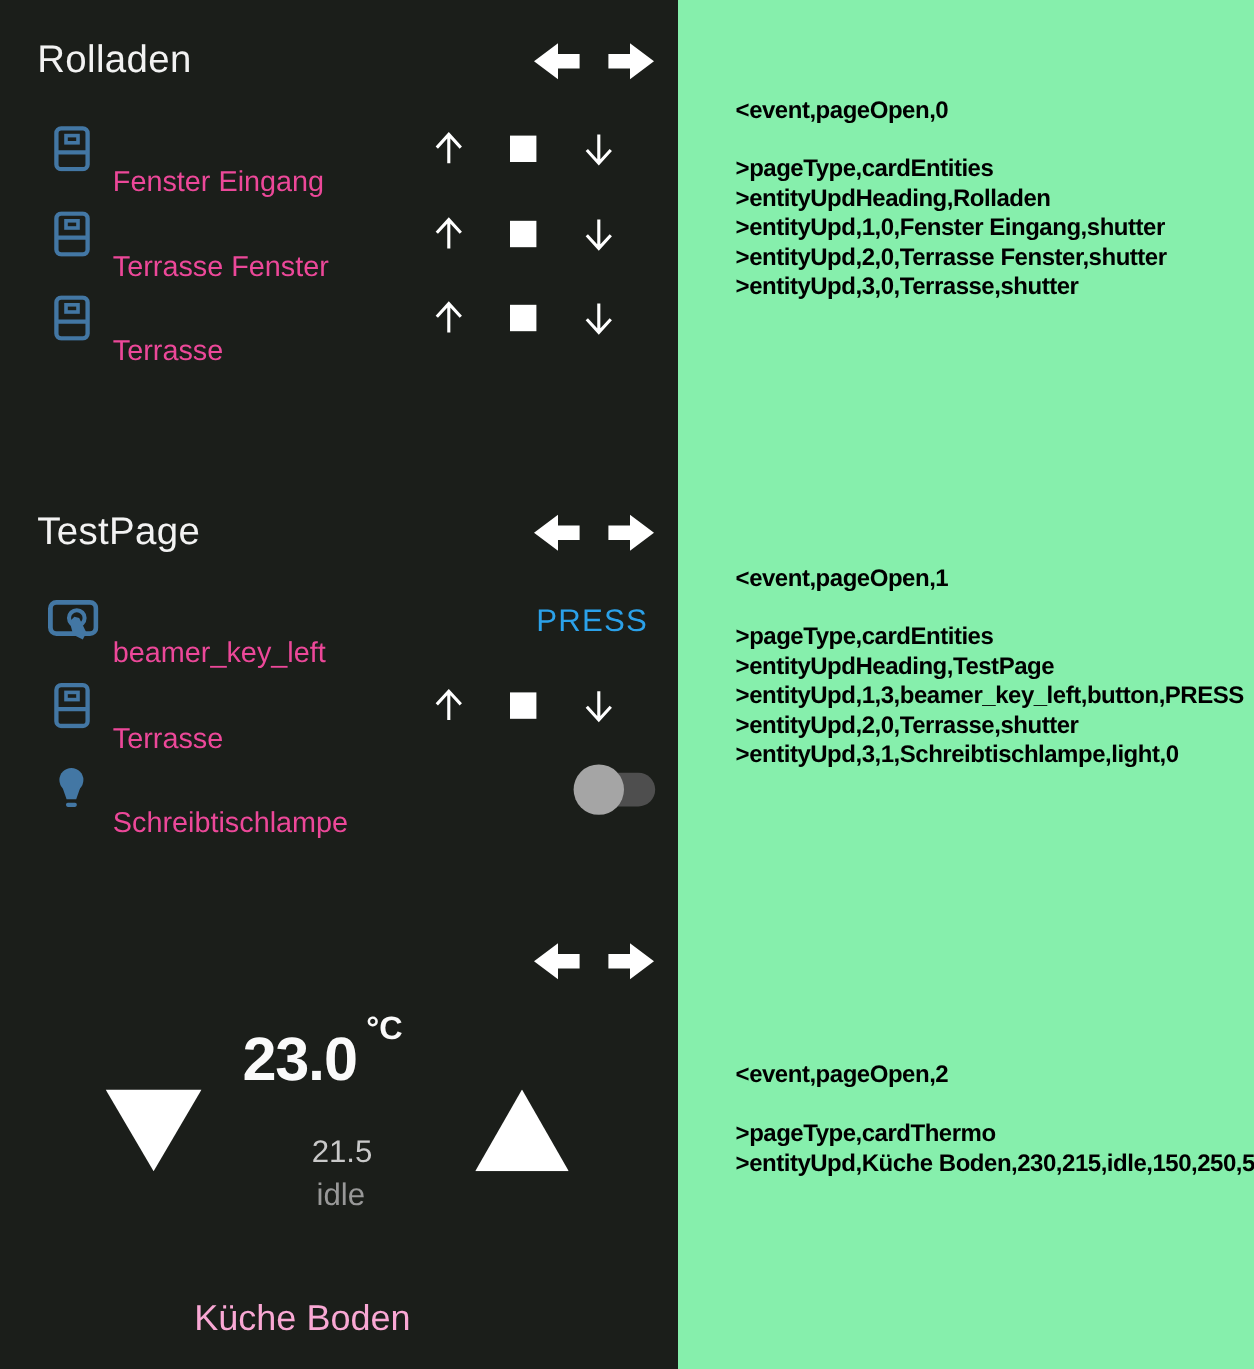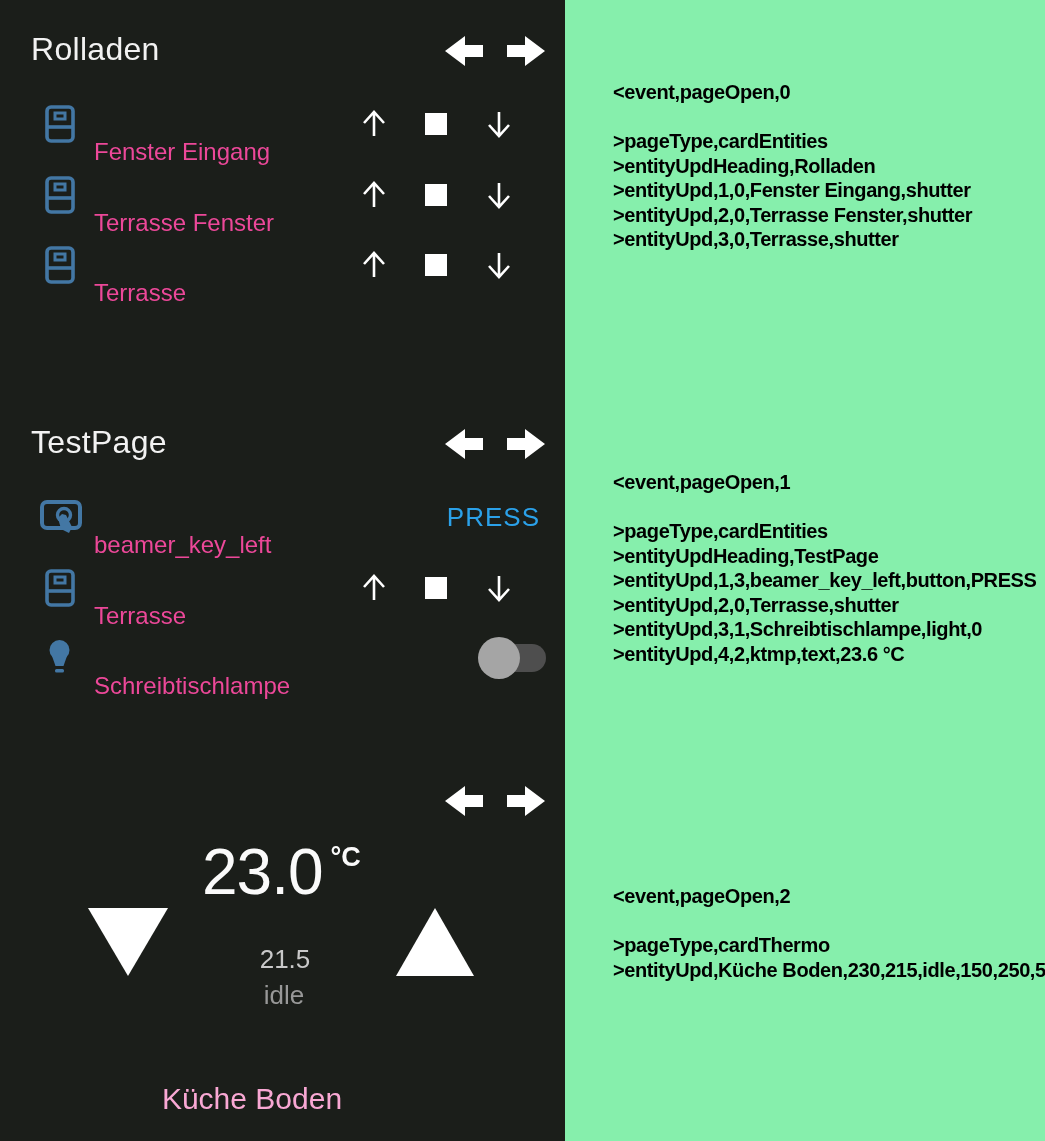--- a/index.html
+++ b/index.html
@@ -26,21 +26,21 @@
   .sq{display:block;width:22px;height:22px;background:#ffffff;margin:auto;}
   .press{position:absolute;right:25px;top:50%;transform:translateY(-50%);background:none;border:0;padding:0;
          font-family:"Liberation Sans",sans-serif;font-size:26px;font-weight:normal;letter-spacing:1px;color:#2ba1e9;cursor:pointer;}
   .value{position:absolute;right:25px;top:50%;transform:translateY(-50%);font-size:26px;color:#efefef;white-space:nowrap;}
   
   .toggle{position:absolute;right:19px;top:50%;transform:translateY(-50%);width:64px;height:28px;border-radius:14px;
           background:#4e4e4e;border:0;padding:0;cursor:pointer;}
   .knob{position:absolute;left:-4px;top:50%;transform:translateY(-50%);width:42px;height:42px;border-radius:50%;background:#a5a5a5;}
   
   .temp-wrap{position:absolute;left:202px;top:840px;display:flex;align-items:flex-start;color:#fafafa;}
-  .temp-num{font-size:64px;font-weight:normal;line-height:1;letter-spacing:-1px;}
+  .temp-num{font-size:51px;font-weight:bold;line-height:1;letter-spacing:-1px;margin-top:17px;}
   .temp-unit{font-size:27px;font-weight:bold;margin:2px 0 0 8px;}
   .tri-btn{position:absolute;background:none;border:0;padding:0;cursor:pointer;line-height:0;}
   .target{position:absolute;left:285px;top:944px;transform:translateX(-50%);font-size:26px;color:#c9c9c9;}
   .hvac{position:absolute;left:284px;top:980px;transform:translateX(-50%);font-size:26px;color:#989898;text-align:center;}
   .thermo-name{position:absolute;left:252px;top:1082px;transform:translateX(-50%);font-size:30px;color:#f9a8d4;white-space:nowrap;}
   
   .log{position:absolute;left:565px;top:0;width:480px;height:1141px;background:#86efac;}
   .log-block{position:absolute;left:48px;}
   .log-line{font-size:20px;font-weight:bold;color:#000;line-height:24.5px;min-height:24.5px;
             letter-spacing:-0.4px;white-space:nowrap;}
@@ -236,21 +236,20 @@
   </div>
 
   <div class="log-block" style="top:470px">
     <div class="log-line">&lt;event,pageOpen,1</div>
     <div class="log-line"></div>
     <div class="log-line">&gt;pageType,cardEntities</div>
     <div class="log-line">&gt;entityUpdHeading,TestPage</div>
     <div class="log-line">&gt;entityUpd,1,3,beamer_key_left,button,PRESS</div>
     <div class="log-line">&gt;entityUpd,2,0,Terrasse,shutter</div>
     <div class="log-line">&gt;entityUpd,3,1,Schreibtischlampe,light,0</div>
-    <div class="log-line">&gt;entityUpd,4,2,ktmp,text,23.6 °C</div>
   </div>
 
   <div class="log-block" style="top:884px">
     <div class="log-line">&lt;event,pageOpen,2</div>
     <div class="log-line"></div>
     <div class="log-line">&gt;pageType,cardThermo</div>
     <div class="log-line">&gt;entityUpd,Küche Boden,230,215,idle,150,250,5</div>
   </div>
 
 </div>

